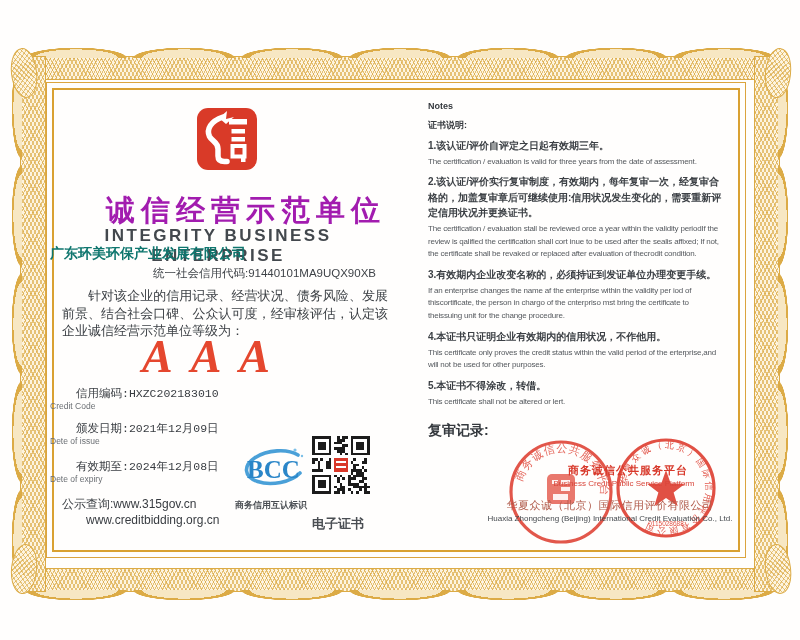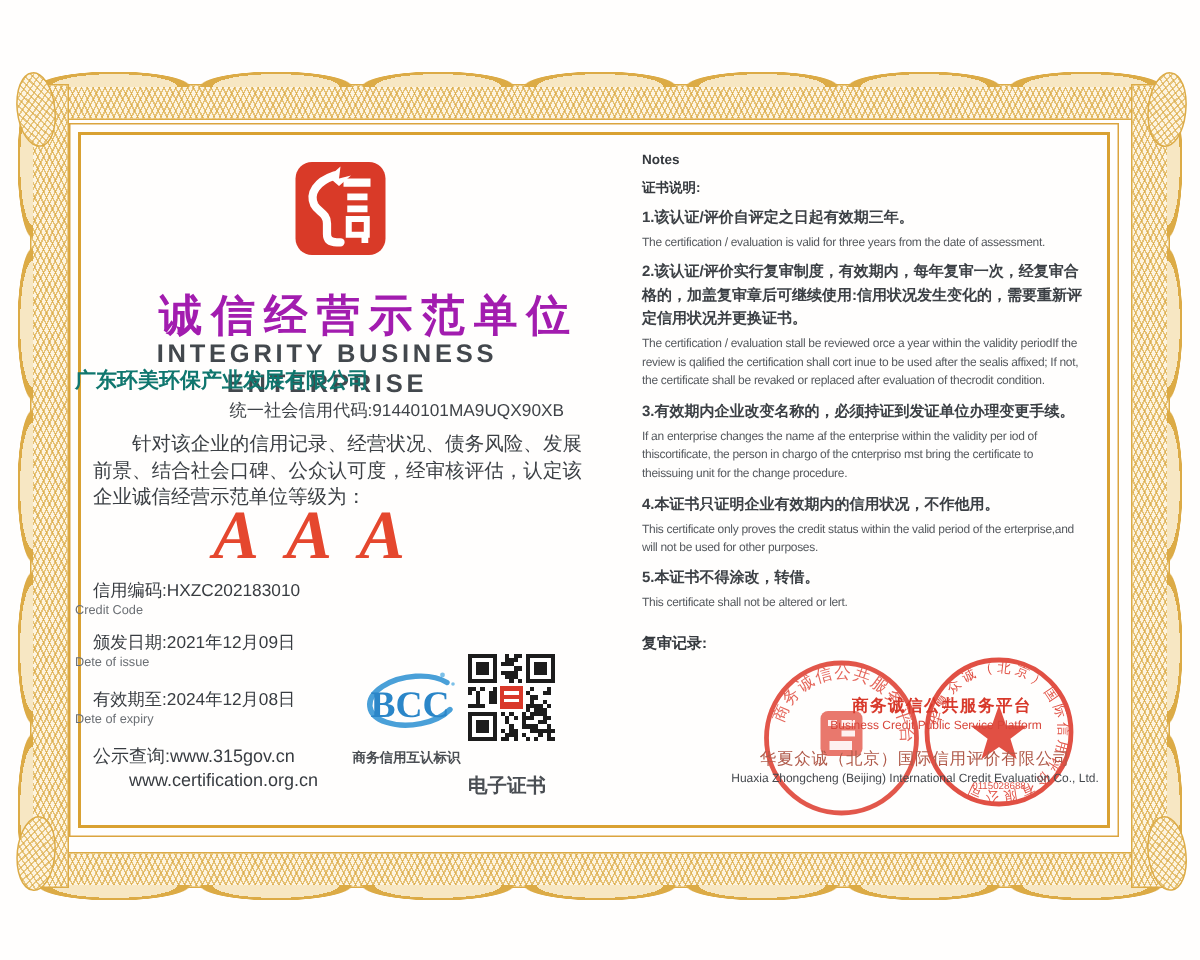--- a/index.html
+++ b/index.html
@@ -45,36 +45,36 @@
             font-size:29px;font-weight:bold;letter-spacing:6px;color:#a21caf;}
   .title-en{position:absolute;left:50px;top:226px;width:336px;text-align:center;
             font-size:17px;font-weight:bold;letter-spacing:2.5px;color:#43484d;}
   .company{position:absolute;left:50px;top:245px;width:336px;text-align:left;
            font-size:14px;font-weight:bold;color:#0f766e;}
   .uscc{position:absolute;left:40px;top:266px;width:336px;text-align:right;font-size:11.5px;color:#3f4348;}
   .statement{position:absolute;left:62px;top:287px;width:326px;font-size:13px;line-height:1.35;
              text-indent:2em;text-align:justify;color:#3c4045;}
   .rating{position:absolute;left:65px;top:330px;width:300px;text-align:center;
           font-family:"Liberation Serif",serif;font-weight:bold;font-size:46px;letter-spacing:18px;color:#e5472e;font-style:italic;}
-  .field-cn{position:absolute;left:62px;font-size:11.5px;color:#383c41;}
+  .field-cn{position:absolute;left:76px;font-size:11.5px;color:#383c41;font-family:Liberation Mono, monospace;}
   .field-en{position:absolute;left:50px;font-size:8.5px;color:#6b6f74;}
   .query1{position:absolute;left:62px;top:496px;font-size:12px;color:#383c41;}
   .query2{position:absolute;left:86px;top:513px;font-size:12px;color:#383c41;}
   .bcc{position:absolute;left:234px;top:445px;width:74px;height:46px;}
   .bcc-label{position:absolute;left:226px;top:499px;width:90px;text-align:center;
              font-size:9px;font-weight:bold;color:#4a4e53;}
   .qr{position:absolute;left:312px;top:436px;width:58px;height:58px;background:#fff;}
   .qr-label{position:absolute;left:312px;top:515px;width:58px;text-align:left;
             font-size:13px;font-weight:bold;color:#4a4e53;}
   
   .notes{position:absolute;left:428px;top:100px;width:296px;}
   .notes-h{font-size:9px;font-weight:bold;color:#35393e;margin:0 0 5px 0;line-height:1.5;}
   .note-cn{font-size:10px;color:#3c4045;line-height:1.55;margin:6px 0 2px 0;font-weight:bold;}
   .note-en{font-size:8px;color:#55595e;line-height:1.6;letter-spacing:-0.2px;margin:0 0 2px 0;}
-  .review-cn{font-size:10px;font-weight:bold;color:#35393e;margin:14px 0 6px 0;}
+  .review-cn{font-size:14px;font-weight:bold;color:#35393e;margin:14px 0 6px 0;}
   .review-en{display:flex;align-items:flex-end;font-size:8px;font-weight:bold;color:#45494e;}
   .uline{flex:1;border-bottom:1px solid #75797e;height:9px;margin-left:2px;}
   
   .seals{position:absolute;left:480px;top:434px;width:260px;height:122px;}
   .seals svg{position:absolute;left:0;top:0;}
   .seal-line{position:absolute;text-align:center;z-index:3;}
   .platform-cn{left:64px;top:29px;width:168px;font-size:11px;font-weight:bold;letter-spacing:1px;color:#d8392b;}
   .platform-en{left:30px;top:45px;width:228px;font-size:8px;color:#d8453a;}
   .issuer-cn{left:4px;top:64px;width:252px;font-size:11px;letter-spacing:0.5px;color:#b05a4a;}
   .issuer-en{left:0px;top:80px;width:260px;font-size:8px;color:#45494e;}
@@ -126,21 +126,21 @@
   <div class="statement">针对该企业的信用记录、经营状况、债务风险、发展前景、结合社会口碑、公众认可度，经审核评估，认定该企业诚信经营示范单位等级为：</div>
   <div class="rating">AAA</div>
 
   <div class="field-cn" style="top:386px">信用编码:HXZC202183010</div>
   <div class="field-en" style="top:401px">Credit Code</div>
   <div class="field-cn" style="top:421px">颁发日期:2021年12月09日</div>
   <div class="field-en" style="top:436px">Dete of issue</div>
   <div class="field-cn" style="top:459px">有效期至:2024年12月08日</div>
   <div class="field-en" style="top:474px">Dete of expiry</div>
   <div class="query1">公示查询:www.315gov.cn</div>
-  <div class="query2">www.certification.org.cn</div>
+  <div class="query2">www.creditbidding.org.cn</div>
 
   <div class="bcc">
     <svg width="74" height="46" viewBox="0 0 74 46">
       <path d="M64 10 A29 16 -8 1 0 66 28" fill="none" stroke="#4aa0d8" stroke-width="3.6" stroke-linecap="round"></path>
       <circle cx="61" cy="5" r="1.6" fill="#7cc0e8"></circle>
       <circle cx="68" cy="11" r="1.2" fill="#7cc0e8"></circle>
       <text x="13" y="33" font-family="Liberation Serif, serif" font-weight="bold" font-size="25" fill="#2b86c8">BCC</text>
     </svg>
   </div>
   <div class="bcc-label">商务信用互认标识</div>

